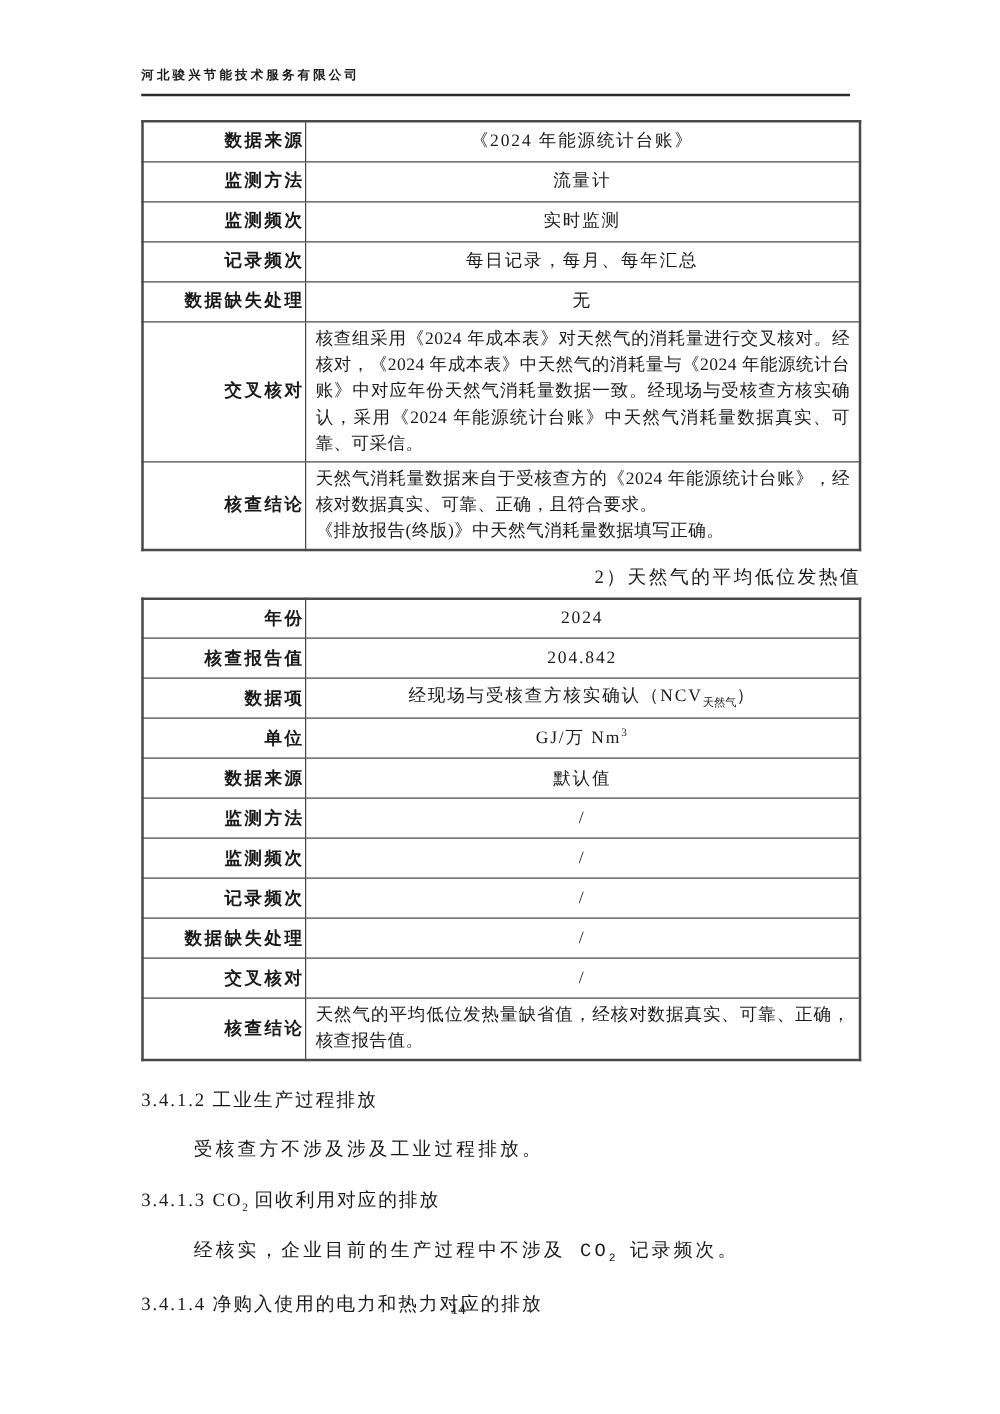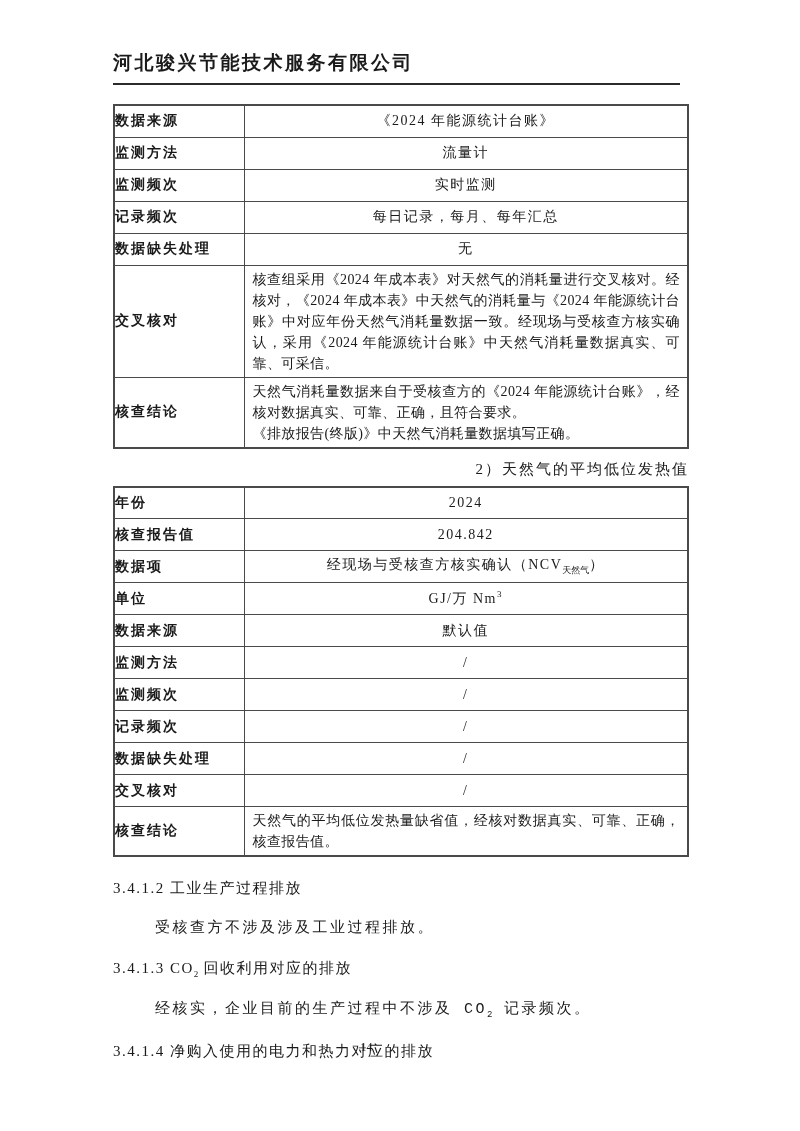--- a/index.html
+++ b/index.html
@@ -18,39 +18,39 @@
     width: 576px;
   }
   
   .doc-header {
     margin-top: 50px;
     padding-bottom: 7px;
     border-bottom: 2px solid #2b2b2b;
     width: 567px;
   }
   .company-name {
-    font-size: 19px;
+    font-size: 10px;
     font-weight: bold;
     letter-spacing: 2.5px;
   }
   
   table.vtable {
     width: 576px;
     border-collapse: collapse;
     table-layout: fixed;
     font-size: 14px;
   }
   table.vtable td {
     border: 1px solid #4a4a4a;
     vertical-align: middle;
   }
   table.vtable { border: 2px solid #4a4a4a; }
   td.lbl {
     width: 130px;
-    text-align: left;
+    text-align: right;
     font-weight: bold;
     letter-spacing: 2px;
     height: 32px;
   }
   td.val {
     text-align: center;
     letter-spacing: 1.5px;
     height: 32px;
   }
   td.val-long {

